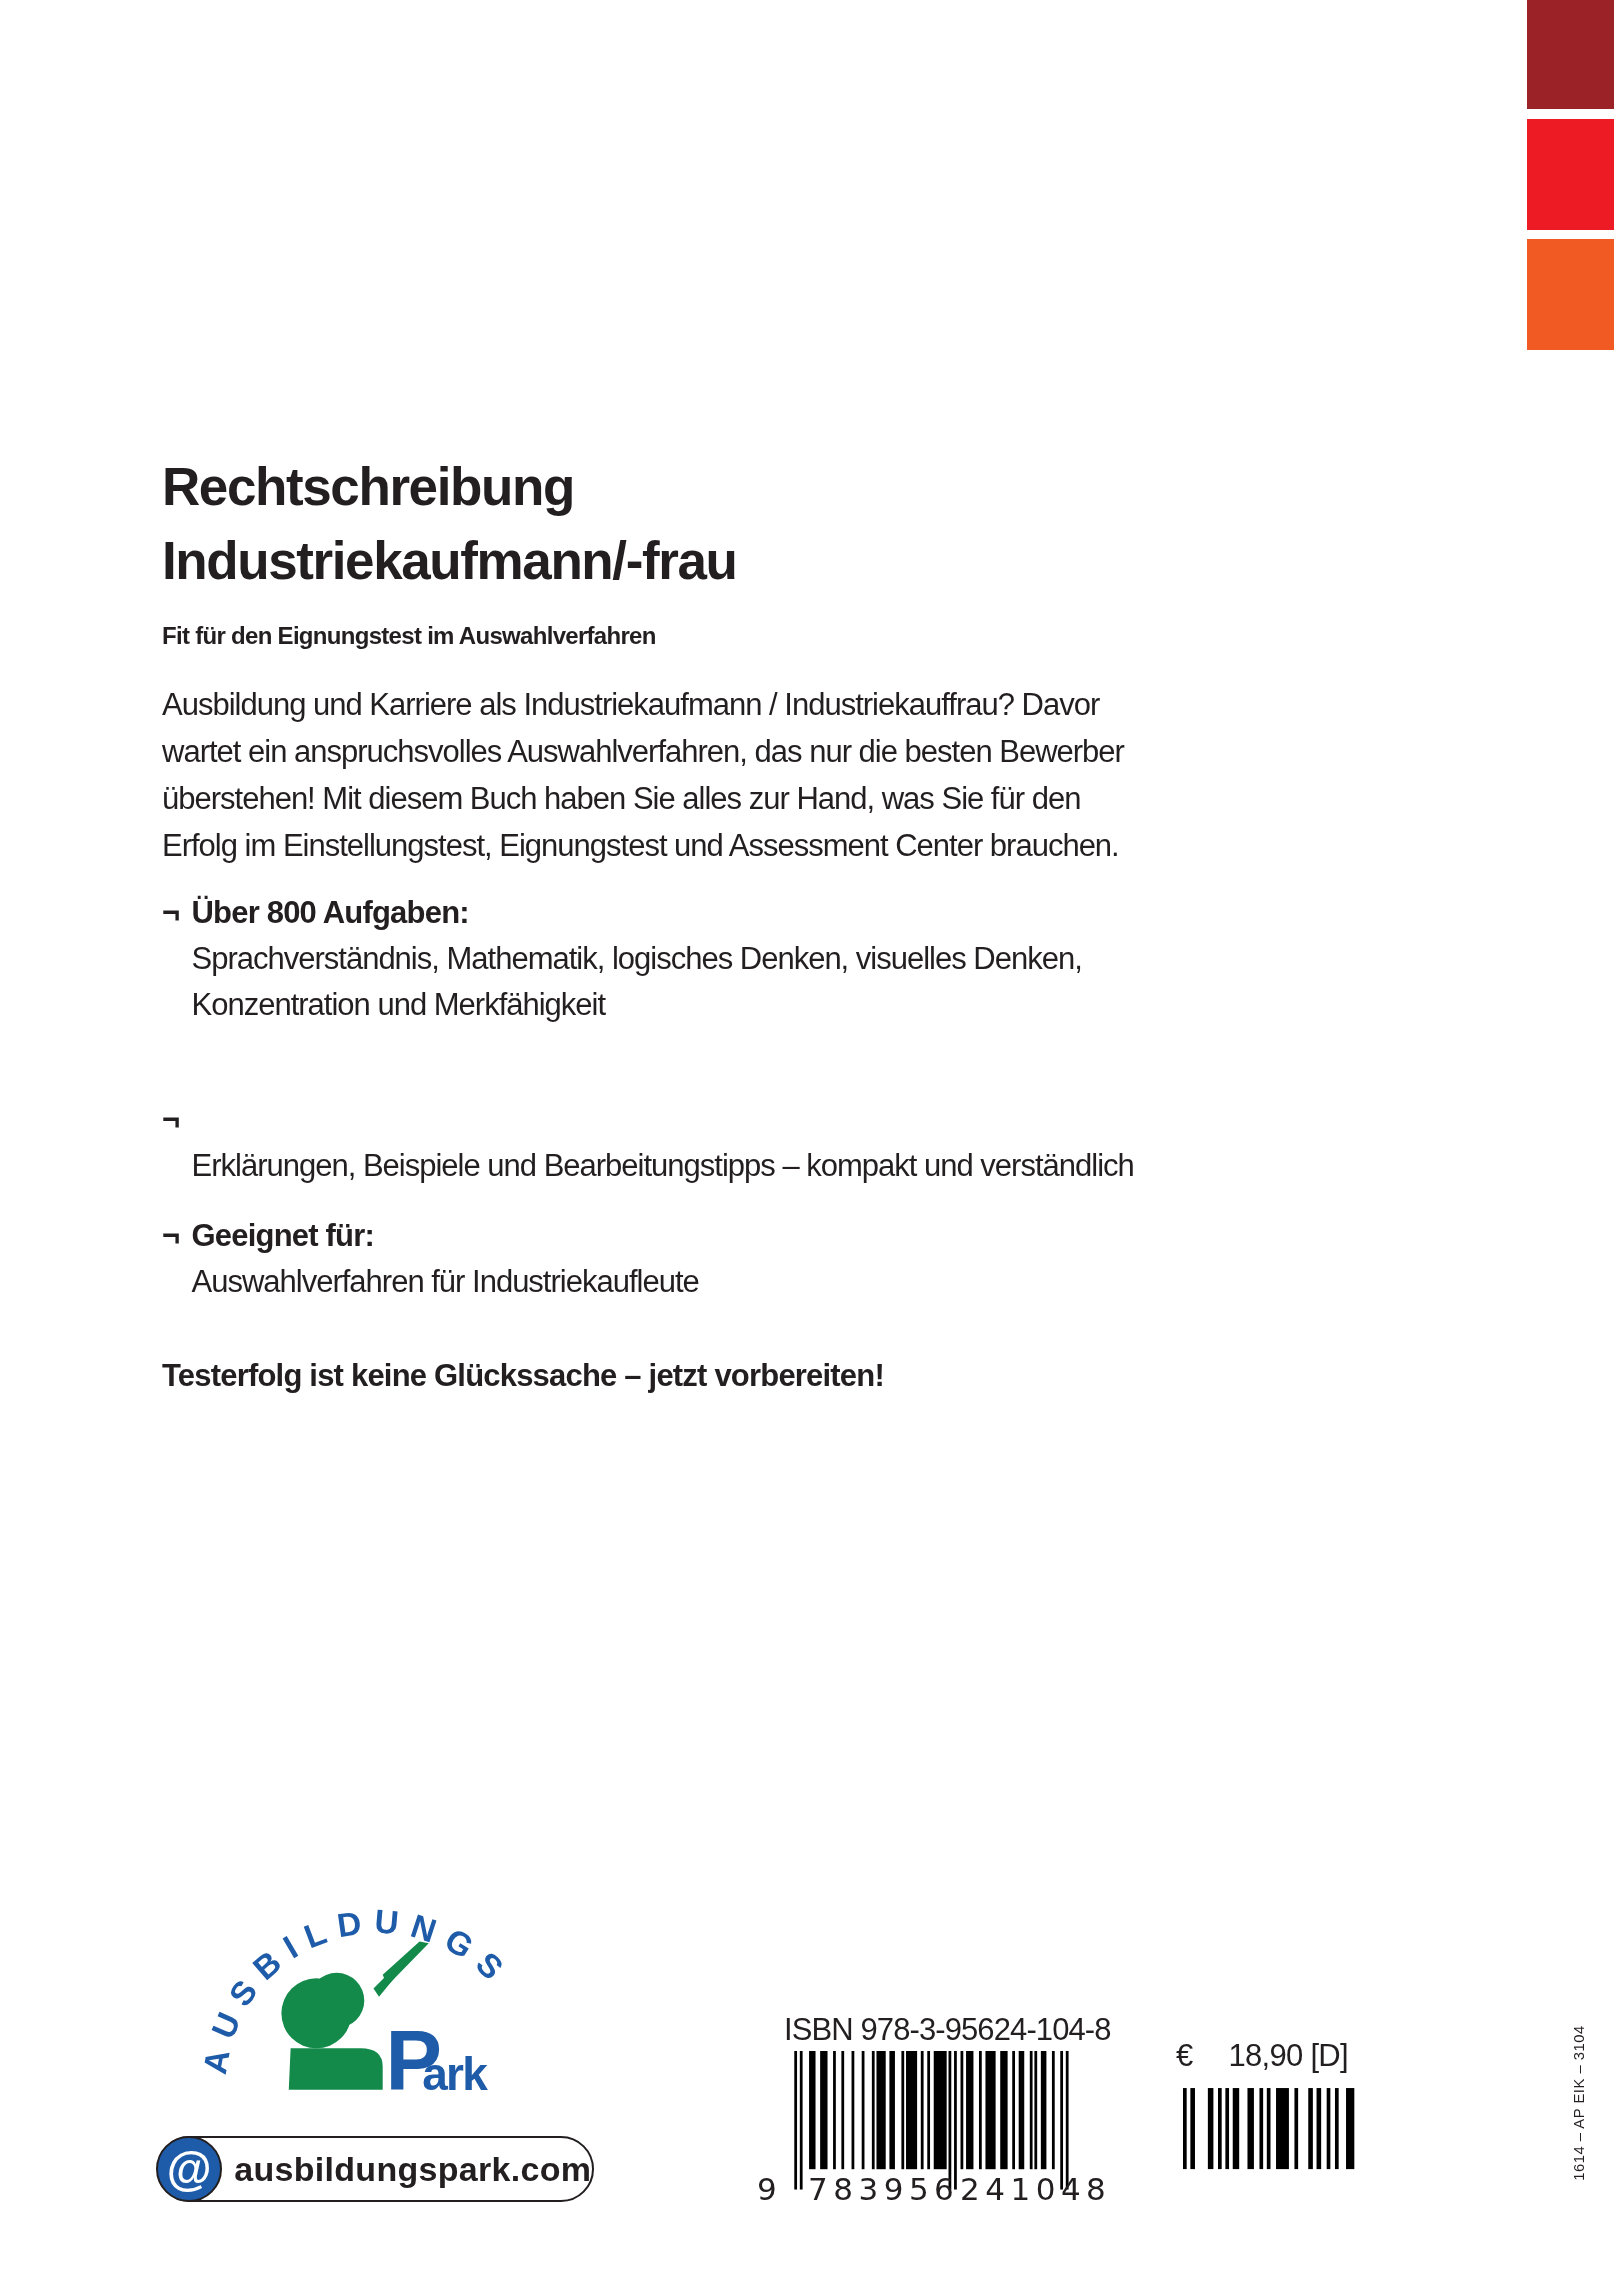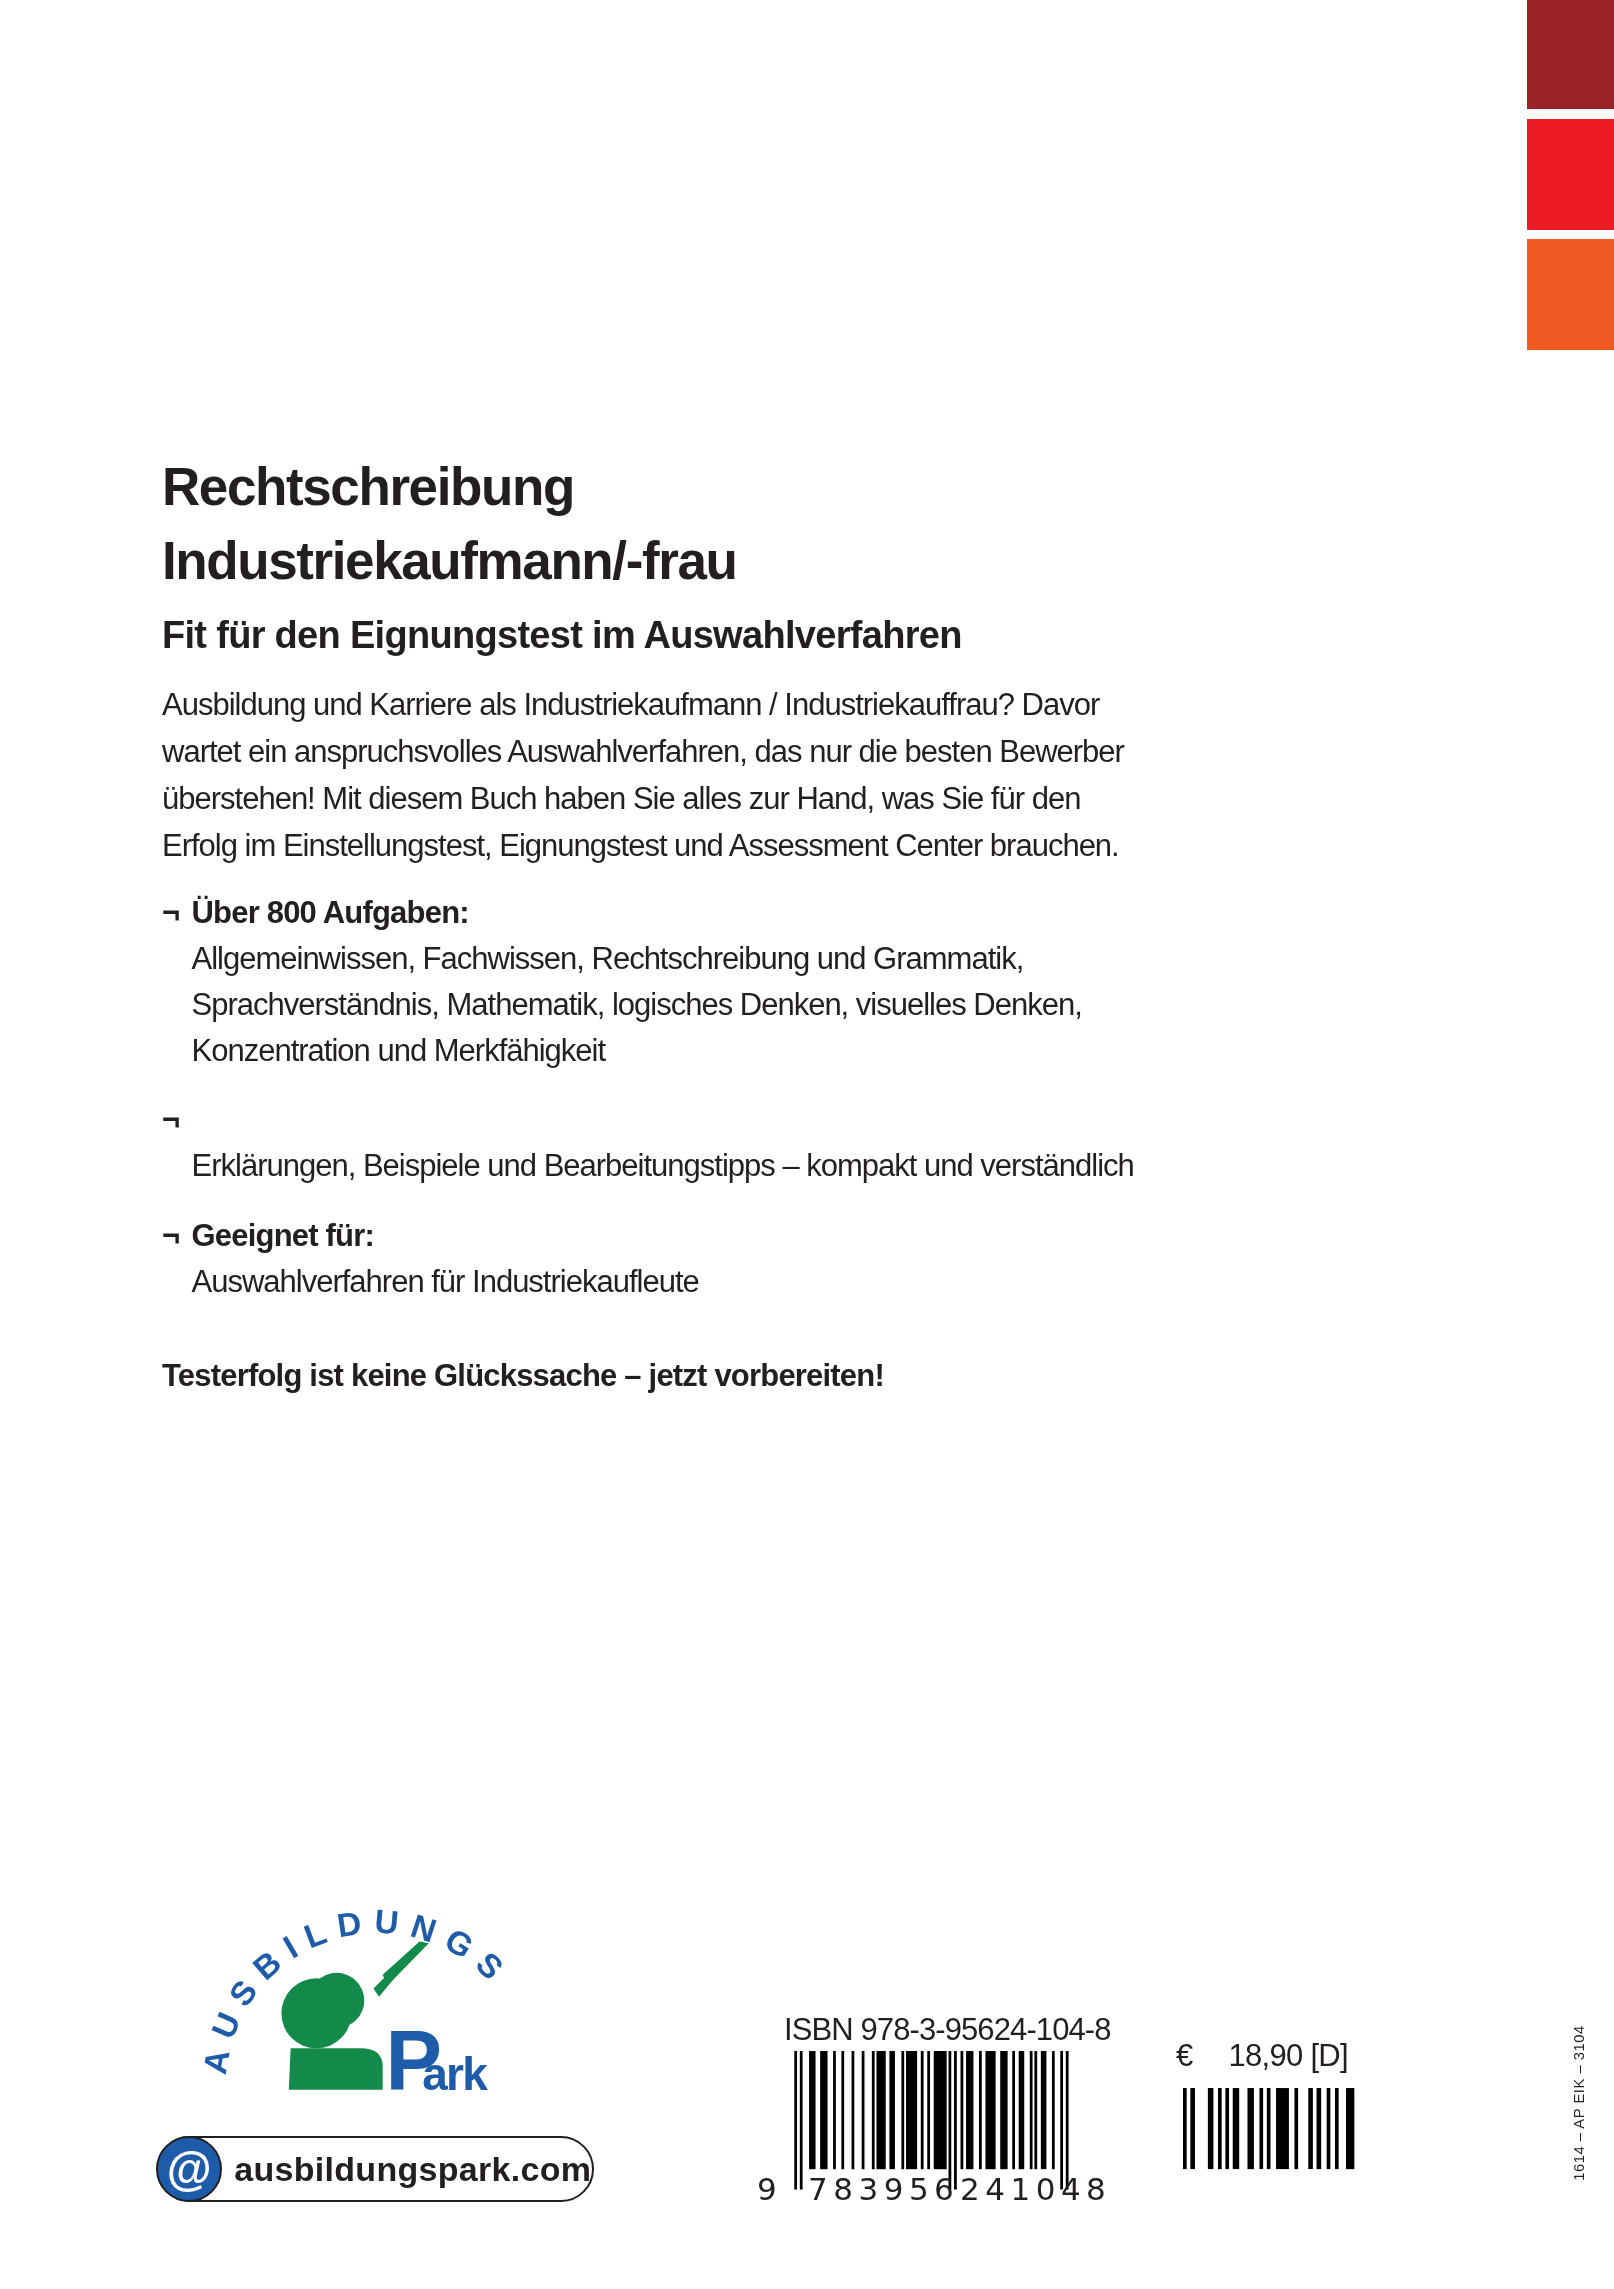--- a/index.html
+++ b/index.html
@@ -10,21 +10,21 @@
   }
   .abs { position:absolute; }
   .color-block { position:absolute; left:1527px; width:88px; }
   .title {
     left:162px; top:450px; margin:0;
     font-size:53px; font-weight:bold; line-height:74px; letter-spacing:-1.4px;
     font-family:"Liberation Sans Narrow","Liberation Sans", sans-serif;
   }
   .subtitle {
     left:162px; top:615px; margin:0;
-    font-size:38px; font-weight:bold; letter-spacing:-0.7px; line-height:41px;
+    font-size:24px; font-weight:bold; letter-spacing:-0.7px; line-height:41px;
   }
   .body-text {
     left:162px; top:681px; width:1163px; margin:0;
     font-size:31px; line-height:47px; letter-spacing:-1px;
   }
   .body-line { display:block; white-space:nowrap; }
   .bullet { left:162px; width:1200px; }
   .bullet-head {
     display:flex; align-items:baseline; font-size:31px; font-weight:bold;
     letter-spacing:-0.8px; line-height:46px; white-space:nowrap;
@@ -86,21 +86,20 @@
   <span class="body-line">wartet ein anspruchsvolles Auswahlverfahren, das nur die besten Bewerber</span>
   <span class="body-line">überstehen! Mit diesem Buch haben Sie alles zur Hand, was Sie für den</span>
   <span class="body-line">Erfolg im Einstellungstest, Eignungstest und Assessment Center brauchen.</span>
 </p>
 
 <div class="abs bullet" style="top:890px;">
   <div class="bullet-head">
     <span class="bullet-mark">¬</span>
     <span>Über 800 Aufgaben:</span>
   </div>
-  <span class="bullet-line">Allgemeinwissen, Fachwissen, Rechtschreibung und Grammatik,</span>
   <span class="bullet-line">Sprachverständnis, Mathematik, logisches Denken, visuelles Denken,</span>
   <span class="bullet-line">Konzentration und Merkfähigkeit</span>
 </div>
 
 <div class="abs bullet" style="top:1097px;">
   <div class="bullet-head">
     <span class="bullet-mark">¬</span>
   </div>
   <span class="bullet-line">Erklärungen, Beispiele und Bearbeitungstipps – kompakt und verständlich</span>
 </div>

